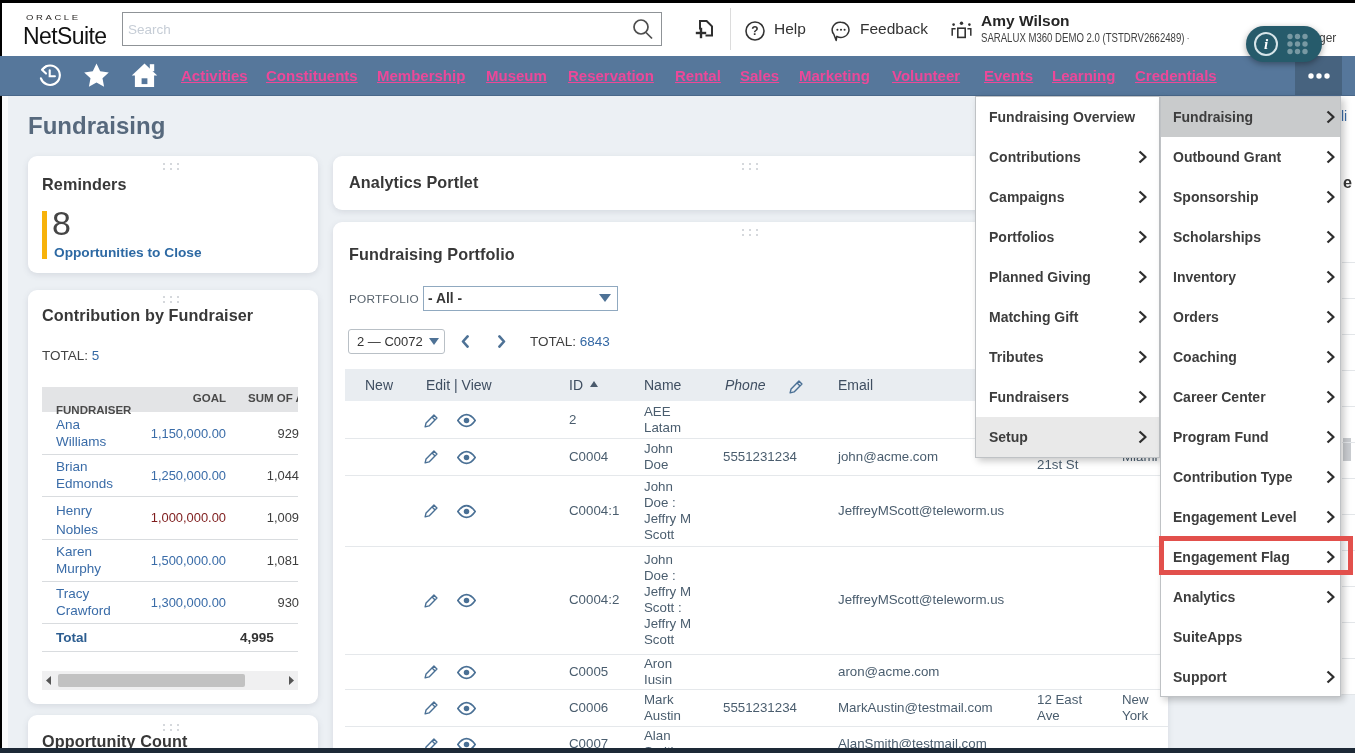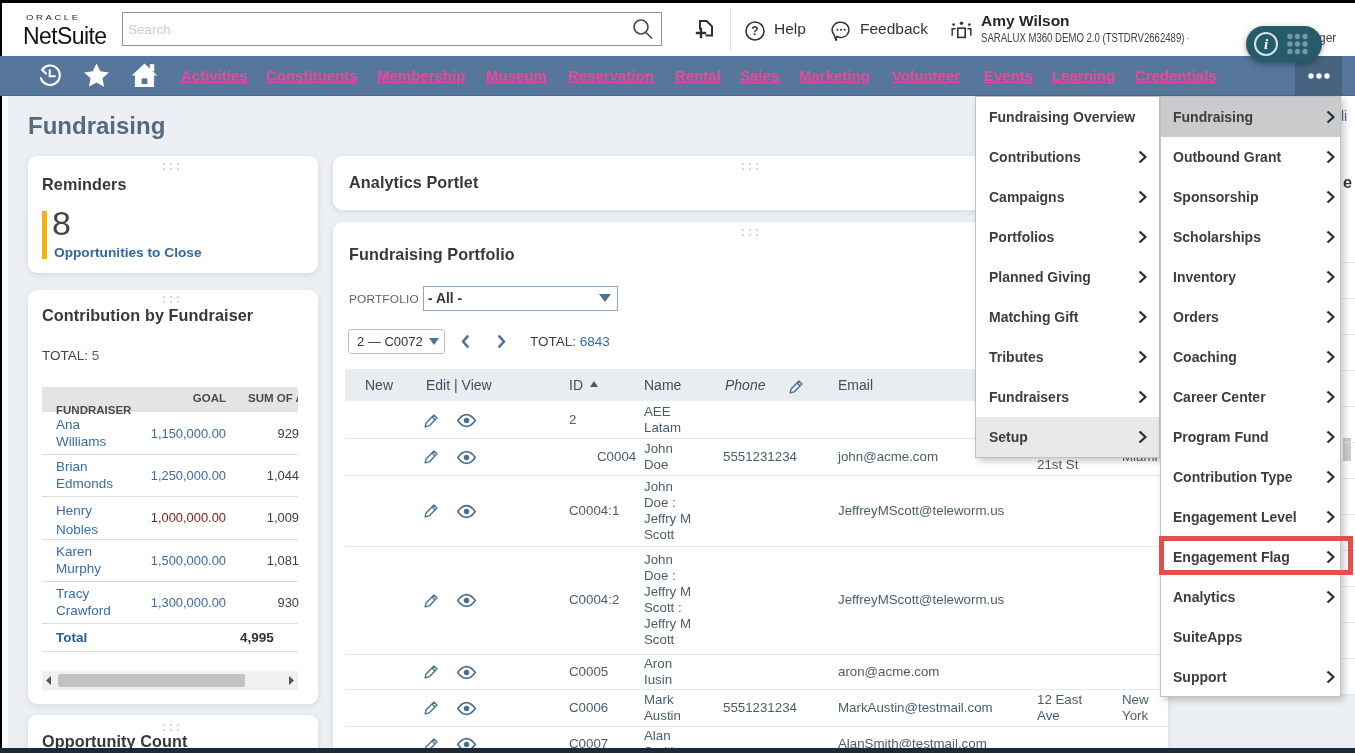--- a/index.html
+++ b/index.html
@@ -262,21 +262,21 @@
 <div class="td2" style="left:644px;top:404.0px;">AEE<br>Latam</div>
 <div class="hline" style="left:345px;top:475px;width:823px;"></div>
 <svg class="abs" style="left:424px;top:449.0px;" width="15" height="15" viewBox="0 0 16 16">
 <path d="M2.2 10.6 L10.6 2.2 L13.8 5.4 L5.4 13.8 L1.2 14.8 Z" fill="none" stroke="#4a7095" stroke-width="1.5" stroke-linejoin="round"></path>
 <line x1="8.6" y1="4.2" x2="11.8" y2="7.4" stroke="#4a7095" stroke-width="1.5"></line>
     </svg>
 <svg class="abs" style="left:457px;top:449.5px;" width="19" height="15" viewBox="0 0 19 15">
 <path d="M0.8 7.5 C3.5 3.6 6.3 1.6 9.5 1.6 C12.7 1.6 15.5 3.6 18.2 7.5 C15.5 11.4 12.7 13.4 9.5 13.4 C6.3 13.4 3.5 11.4 0.8 7.5 Z" fill="none" stroke="#4a7095" stroke-width="1.6"></path>
 <circle cx="9.5" cy="7.5" r="2.75" fill="#4a7095"></circle>
     </svg>
-<div class="td2" style="left:569px;top:448.5px;margin-left:28px;">C0004</div>
+<div class="td2" style="left:569px;top:448.5px;">C0004</div>
 <div class="td2" style="left:644px;top:440.5px;">John<br>Doe</div>
 <div class="td2" style="left:723px;top:448.5px;">5551231234</div>
 <div class="td2" style="left:838px;top:448.5px;">john@acme.com</div>
 <div class="td2" style="left:1037px;top:440.5px;">801<br>21st St</div>
 <div class="td2" style="left:1122px;top:448.5px;">Miami</div>
 <div class="hline" style="left:345px;top:546px;width:823px;"></div>
 <svg class="abs" style="left:424px;top:503.0px;" width="15" height="15" viewBox="0 0 16 16">
 <path d="M2.2 10.6 L10.6 2.2 L13.8 5.4 L5.4 13.8 L1.2 14.8 Z" fill="none" stroke="#4a7095" stroke-width="1.5" stroke-linejoin="round"></path>
 <line x1="8.6" y1="4.2" x2="11.8" y2="7.4" stroke="#4a7095" stroke-width="1.5"></line>
     </svg>

